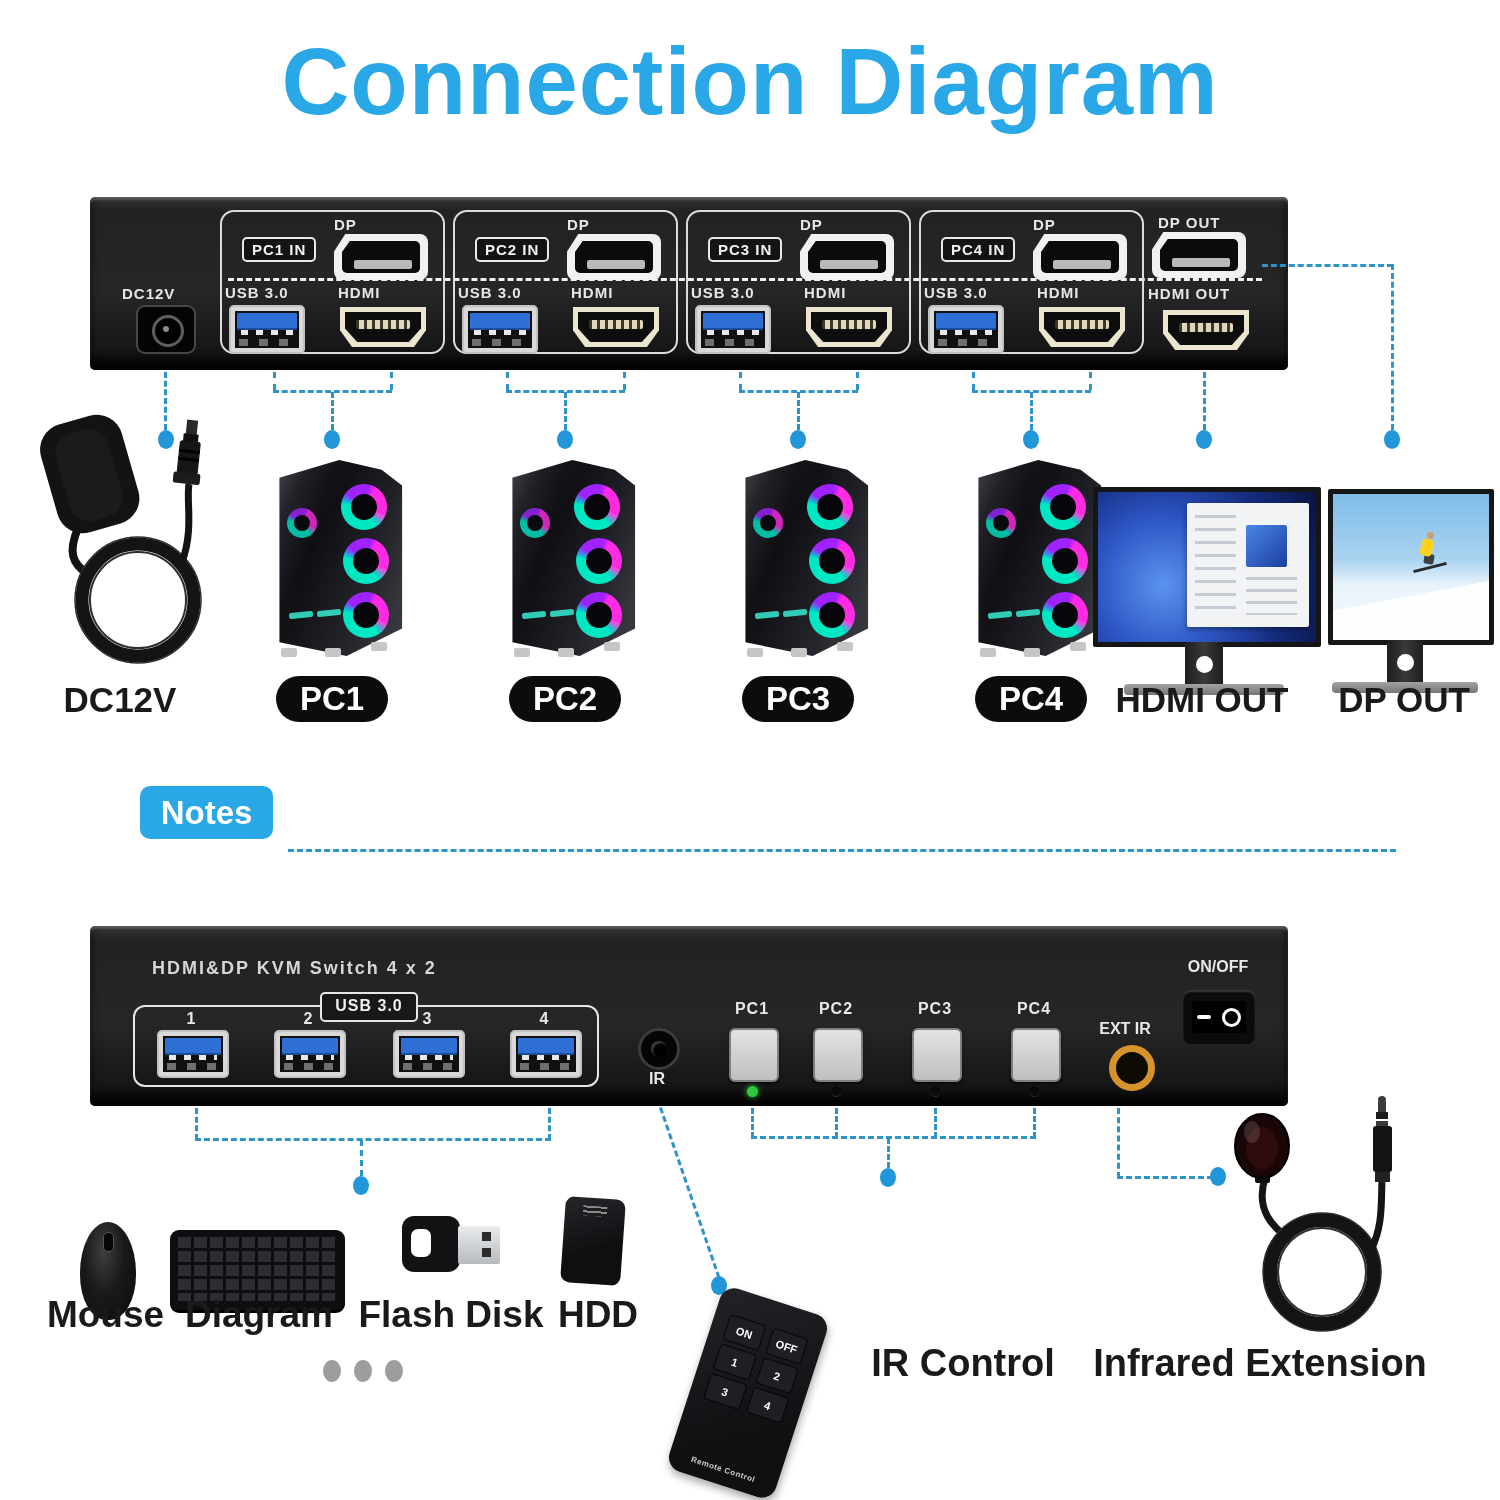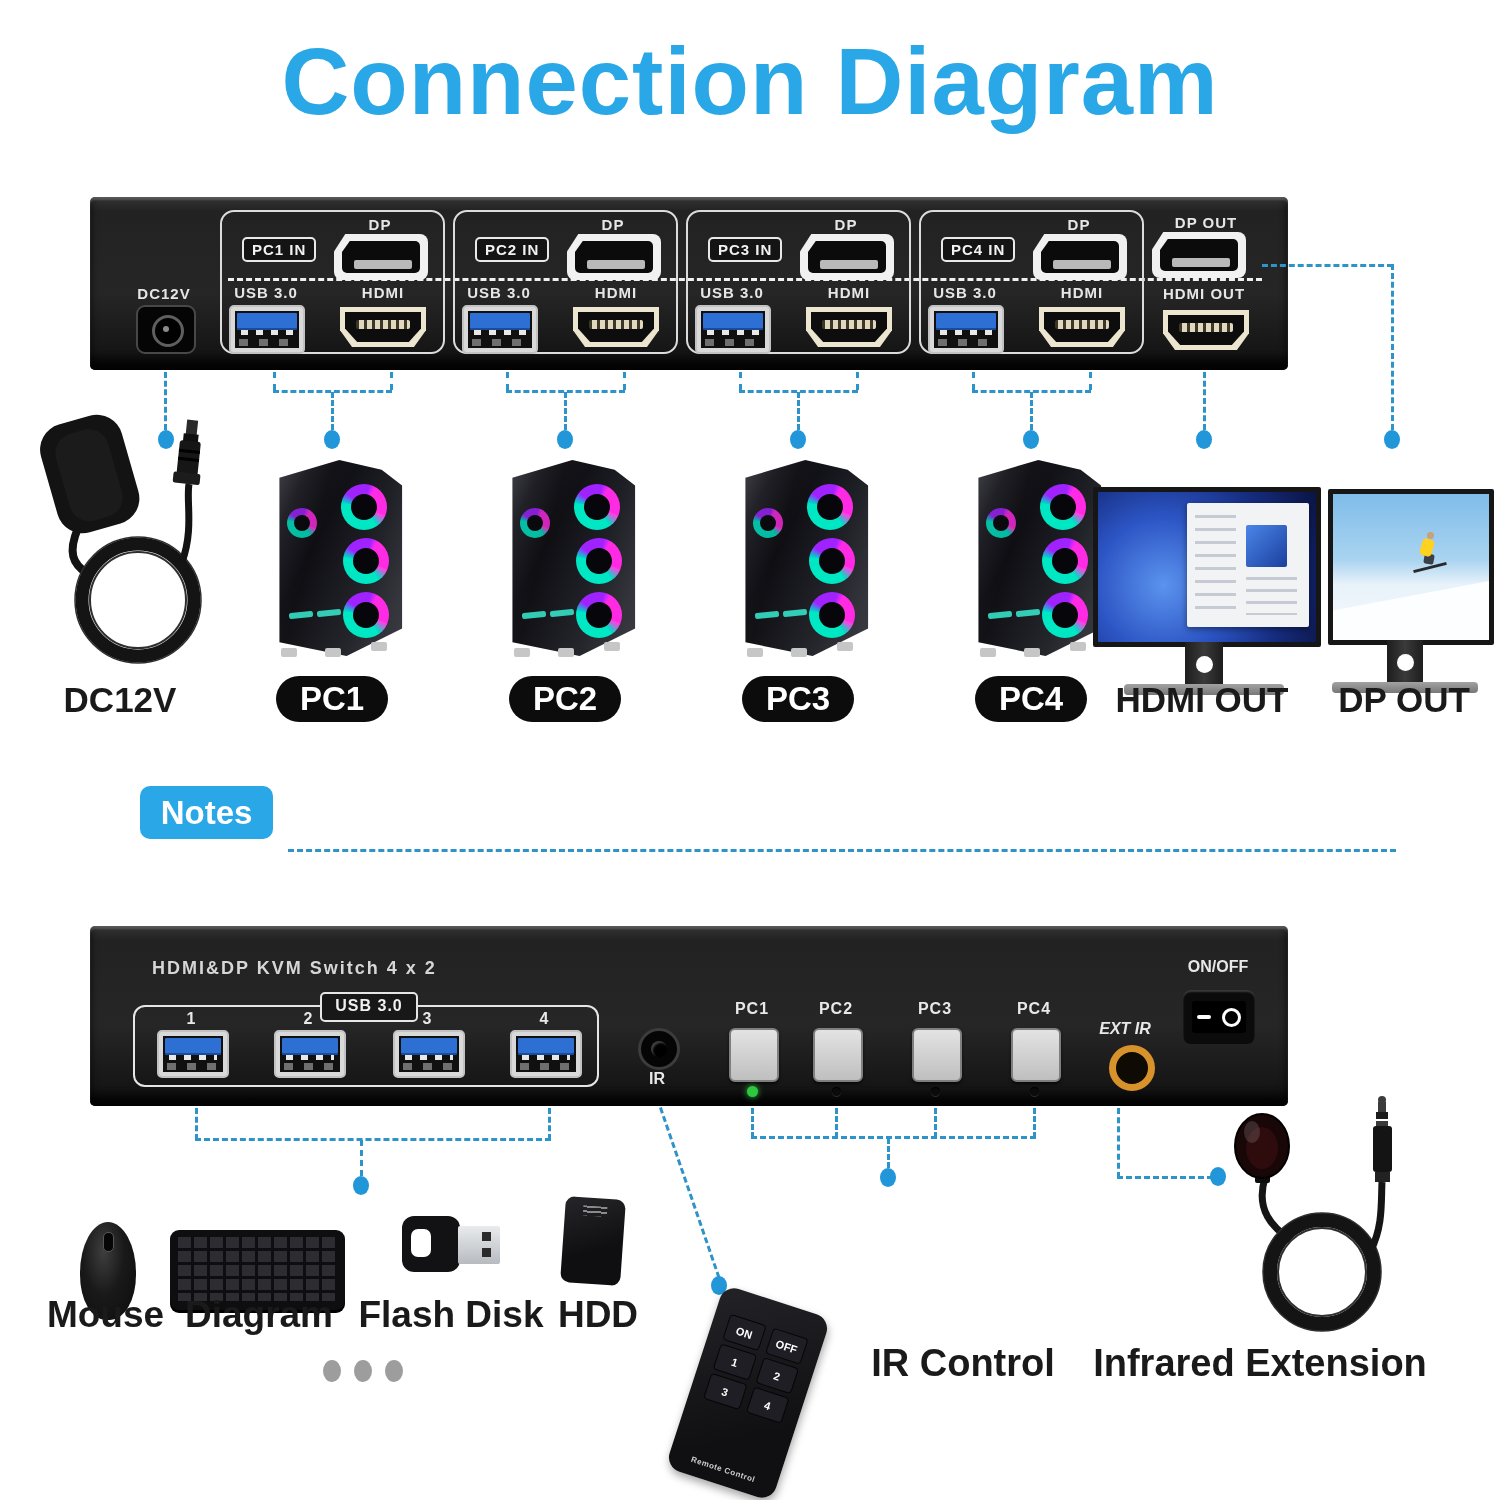--- a/index.html
+++ b/index.html
@@ -15,21 +15,21 @@
   
   .title{left:0;top:28px;width:1500px;text-align:center;color:var(--accent);
          font-size:94px;font-weight:bold;letter-spacing:1px;}
 
   
   .device{left:90px;width:1198px;background:linear-gradient(180deg,#343434 0%,#222 8%,#262626 55%,#161616 88%,#0a0a0a 100%);
           border-radius:5px;box-shadow:inset 0 3px 2px rgba(255,255,255,.18), inset 0 -10px 8px rgba(0,0,0,.8);}
   .device.rear{top:197px;height:173px;}
   .device.front{top:926px;height:180px;}
 
-  .port-label{color:#e6e6e6;font-weight:bold;font-size:15px;letter-spacing:1px;text-align:center;}
+  .port-label{color:#e6e6e6;font-weight:bold;font-size:15px;letter-spacing:1px;}
   .pg-badge{display:inline-block;border:2px solid #e9e9e9;border-radius:5px;background:#141414;
             color:#f2f2f2;font-weight:bold;font-size:15px;letter-spacing:1px;padding:2px 8px;}
 
   .pgroup{top:210px;width:221px;height:140px;border:2px solid #dcdcdc;border-radius:14px;}
   .pgroup .pg-badge{position:absolute;left:20px;top:25px;}
   .pg-dp-label{position:absolute;left:112px;top:4px;width:92px;}
   .pg-usb-label{position:absolute;left:3px;top:72px;width:82px;}
   .pg-hdmi-label{position:absolute;left:116px;top:72px;width:90px;}
 
   
@@ -498,21 +498,21 @@
   <div class="abs pc-btn" style="left:729px;top:1028px;"></div>
   <div class="abs pc-btn" style="left:813px;top:1028px;"></div>
   <div class="abs pc-btn" style="left:912px;top:1028px;"></div>
   <div class="abs pc-btn" style="left:1011px;top:1028px;"></div>
 
   <div class="abs led green" style="left:747px;top:1086px;"></div>
   <div class="abs led dark" style="left:832px;top:1087px;"></div>
   <div class="abs led dark" style="left:931px;top:1087px;"></div>
   <div class="abs led dark" style="left:1030px;top:1087px;"></div>
 
-  <div class="abs num-label" style="left:1082px;top:1020px;width:86px;font-style:italic;">EXT IR</div>
+  <div class="abs num-label" style="left:1082px;top:1020px;width:86px;">EXT IR</div>
   <div class="abs ext-jack" style="left:1109px;top:1045px;"></div>
 
   <div class="abs num-label" style="left:1167px;top:958px;width:102px;">ON/OFF</div>
   <div class="abs rocker" style="left:1183px;top:990px;">
     <div class="rocker-face">
       <i class="rk-dash"></i>
       <i class="rk-ring"></i>
     </div>
   </div>
 

